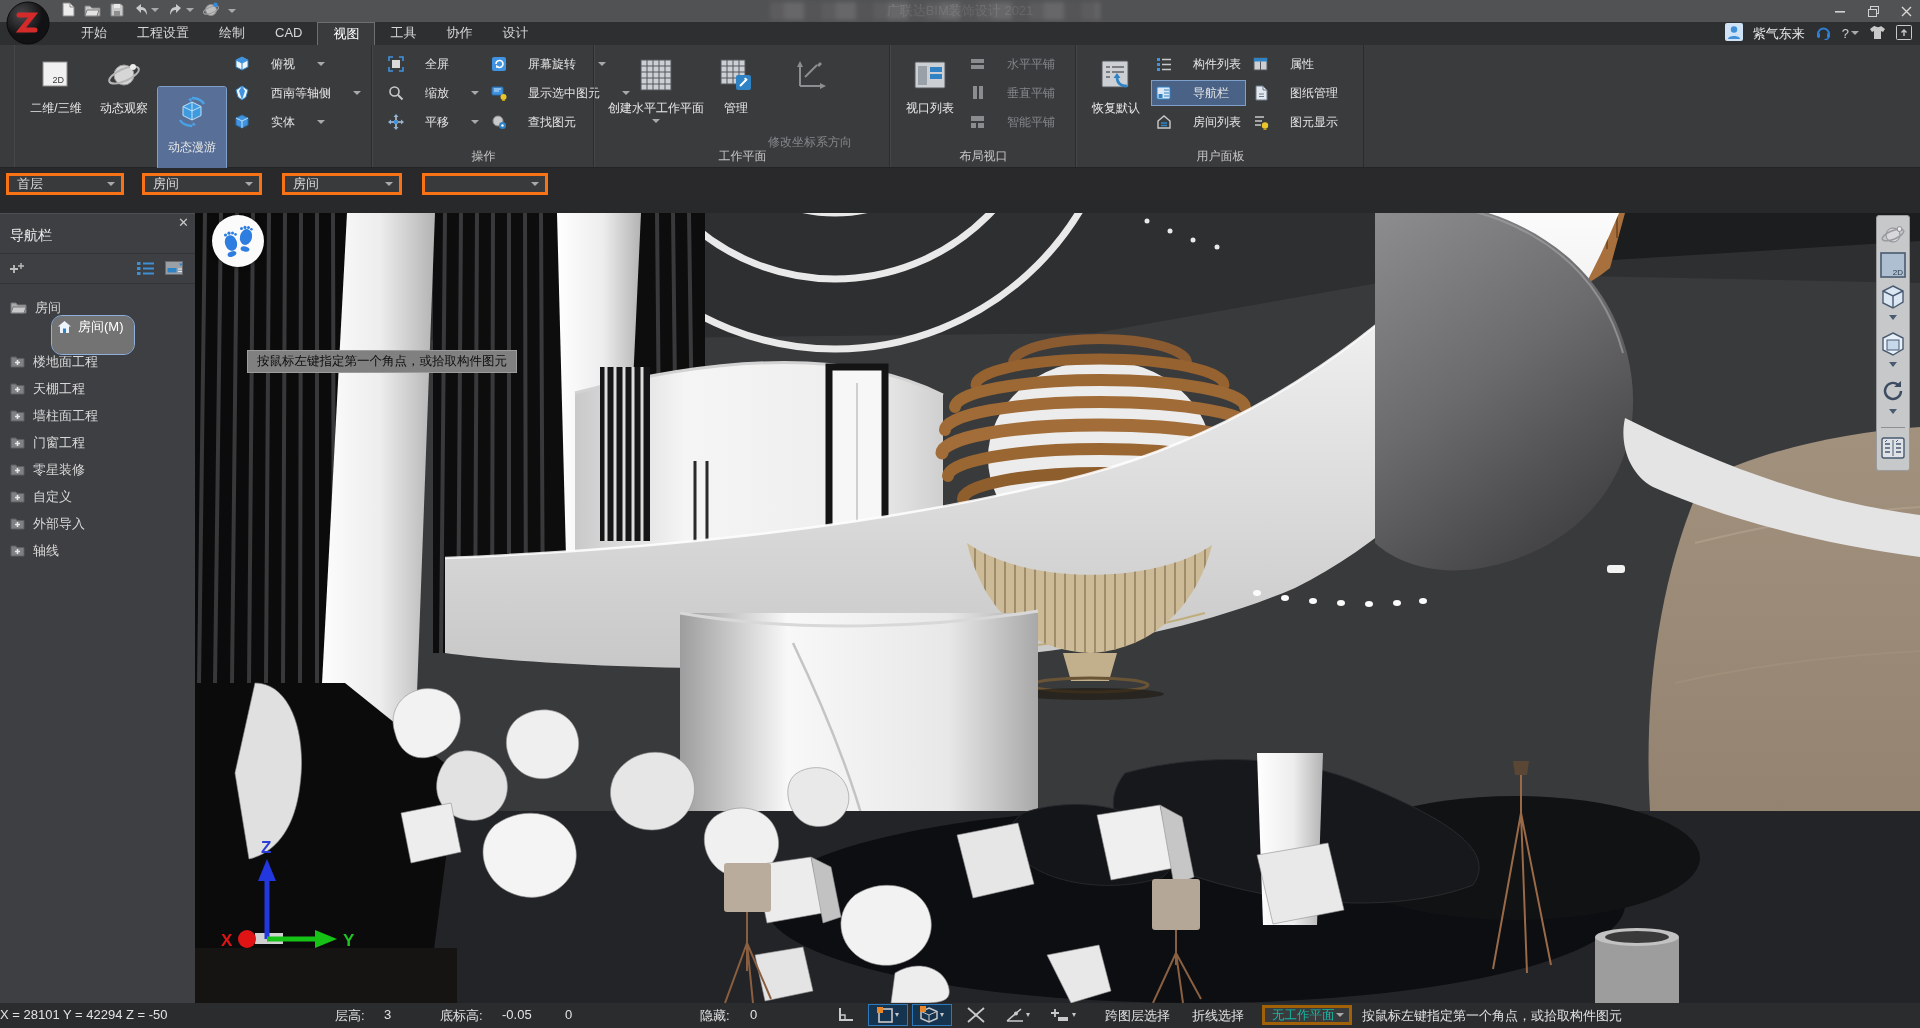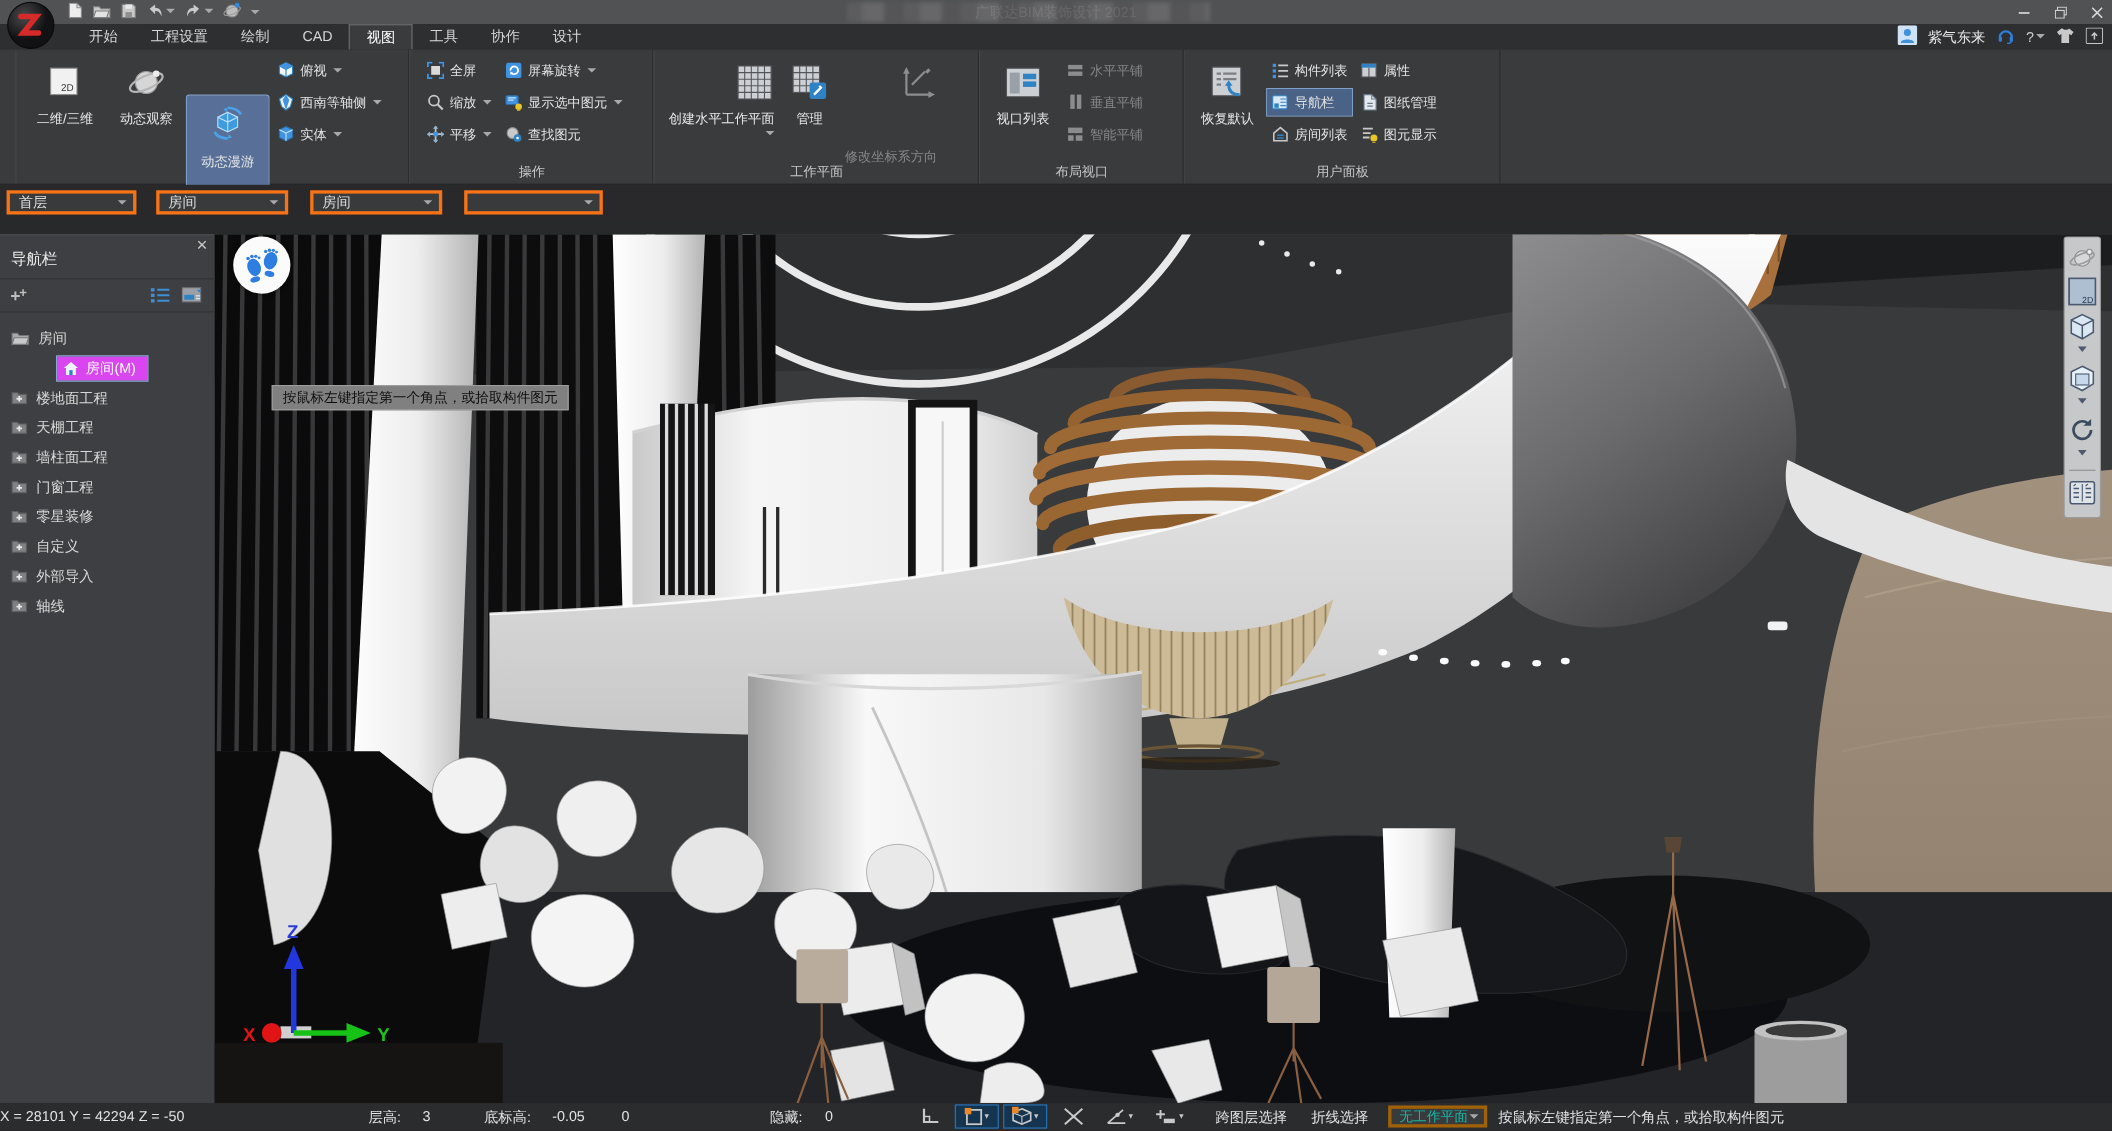--- a/index.html
+++ b/index.html
@@ -28,24 +28,24 @@
   .helpbtn { color:#d0d0d0; font-size:13px; display:flex; align-items:center; gap:2px; cursor:pointer; }
 
   
   .ribbon { position:absolute; left:0; top:45px; width:100%; height:123px; background:#3a3b3d; border-bottom:1px solid #232426; display:flex; padding-left:14px; }
   .rgroup { position:relative; display:flex; flex-direction:column; border-right:1px solid #2b2c2e; box-shadow:1px 0 0 #454649 inset; padding:3px 6px 0 8px; }
   .rgroup .gcontent { flex:1; display:flex; align-items:flex-start; }
   .rgroup .glabel { height:20px; line-height:18px; text-align:center; font-size:12px; color:#c6c6c6; }
   .bb { width:74px; height:97px; display:flex; flex-direction:column; align-items:center; padding-top:9px; border-radius:2px; cursor:pointer; text-align:center; color:#e8e8e8; }
   .bb .bicon { width:36px; height:36px; margin-bottom:7px; display:flex; align-items:center; justify-content:center; }
   .bb.active { background:#587098; outline:1px solid #7f9fcb;margin-top:39px; }
-  .bb.wide { width:auto; padding-left:6px; padding-right:6px;align-items:flex-end; }
+  .bb.wide { width:auto; padding-left:6px; padding-right:6px; }
   .bb.disabled { color:#86878a; cursor:default;gap:36px; }
   .scol { display:flex; flex-direction:column; justify-content:space-between; height:92px; padding:4px 0 6px 4px; }
-  .srow { display:flex; align-items:center; gap:5px; height:24px; font-size:12px; color:#e4e4e4; cursor:pointer; white-space:nowrap; padding:0 4px; }
+  .srow { display:flex; align-items:center; gap:21px; height:24px; font-size:12px; color:#e4e4e4; cursor:pointer; white-space:nowrap; padding:0 4px; }
   .srow.disabled { color:#85868a; cursor:default; }
   .srow.activechip { background:#4a6286; outline:1px solid #7f9fcb; }
   .caret { width:0; height:0; border:4px solid transparent; border-top:4px solid #a9a9ab; margin-top:4px; }
   .srow .caret { margin-left:1px; }
 
   
   .contextbar { position:absolute; left:0; top:168px; width:100%; height:32px; background:#29292b; }
   .combo { position:absolute; top:5px; height:22px; background:#393a3c; border:3px solid #f97316; display:flex; align-items:center; padding:0 6px 0 8px; font-size:13px; color:#dcdcdc; cursor:pointer; }
   .combo .cval { flex:1; overflow:hidden; white-space:nowrap; }
 
@@ -55,21 +55,21 @@
   
   .navpanel { position:absolute; left:0; top:13px; width:195px; height:790px; background:#3e3f42; border-top:1px solid #4d4e51; }
   .panel-close { position:absolute; top:2px; right:6px; color:#c9c9c9; font-size:13px; cursor:pointer; line-height:14px; }
   .ptitle { padding:13px 0 8px 10px; font-size:14px; color:#ededed; border-bottom:1px solid #323335; }
   .ptools { height:30px; display:flex; align-items:center; padding:0 10px; border-bottom:1px solid #323335; }
   .ptools .spacer { flex:1; }
   .ptools span { cursor:pointer; display:flex; margin-left:10px; }
   .tree { padding-top:10px; font-size:13px; }
   .trow { height:27px; display:flex; align-items:center; gap:8px; padding-left:10px; color:#d8d8d8; cursor:pointer; white-space:nowrap; }
   .trow.child { padding-left:52px; }
-  .selchip { display:flex; align-items:center; gap:6px; background:#d946ef; outline:1px solid #8fb0dc; color:#fff; padding:2px 10px 2px 5px; }
+  .selchip { display:flex; align-items:center; gap:6px; background:#737373; outline:1px solid #8fb0dc; color:#fff; padding:2px 10px 18px 5px;border-radius:10px; }
 
   
   .viewport { position:absolute; left:195px; top:13px; width:1725px; height:790px; background:#3a3b3d; overflow:hidden; cursor:crosshair; }
   .walkbadge { position:absolute; left:17px; top:2px; width:52px; height:52px; background:#fbfbfb; border-radius:50%; display:flex; align-items:center; justify-content:center; box-shadow:0 0 4px rgba(0,0,0,.5); }
   .vtooltip { position:absolute; left:52px; top:137px; background:#808080; border:1px solid #9d9d9d; color:#0d0d0d; font-size:12.5px; padding:2px 9px; white-space:nowrap; }
   .vtoolbar { position:absolute; right:10px; top:2px; width:34px; background:#c7c8ca; border:1px solid #9a9b9d; border-radius:3px; display:flex; flex-direction:column; align-items:center; padding:6px 0 8px; gap:2px; }
   .vtoolbar .vbtn { width:28px; display:flex; align-items:center; justify-content:center; cursor:pointer; padding:2px 0; }
   .vtoolbar .vdrop { width:0; height:0; border:4px solid transparent; border-top:5px solid #4a5a70; margin:1px 0 3px; cursor:pointer; }
   .vtoolbar .vdivider { width:24px; height:1px; background:#8e8f91; margin:4px 0; }
 

